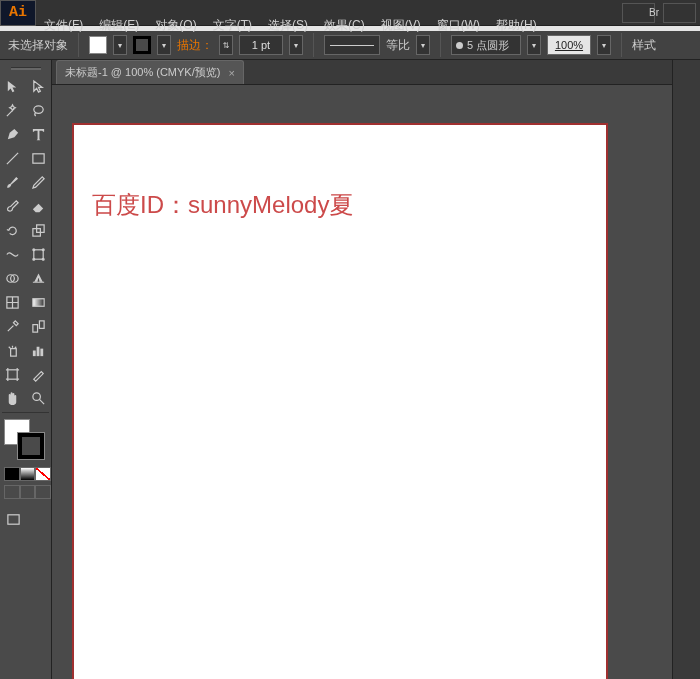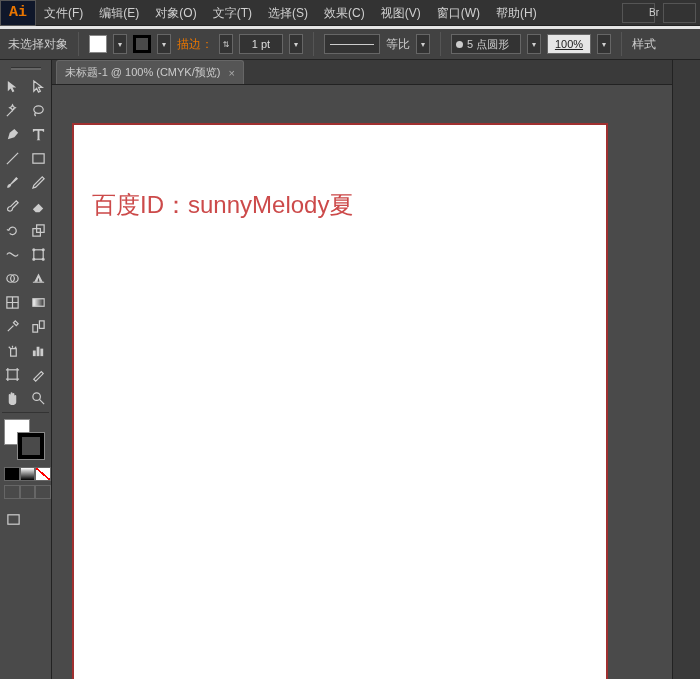--- a/index.html
+++ b/index.html
@@ -17,33 +17,33 @@
   }
   .ai-logo {
     width: 36px; height: 26px;
     background: #0f172a; display: flex;
     align-items: center; justify-content: center;
     color: #e87500; font-weight: bold; font-size: 15px;
     border: 1px solid #555;
     font-family: Liberation Mono, monospace;
   }
   .menu-item {
-    padding: 0 8px; height: 26px; line-height: 26px;
+    padding: 12px 8px; height: 26px; line-height: 26px;
     color: #d0d0d0; cursor: default;
   }
   .menu-spacer { flex: 1; }
   .menu-end-icon {
     width: 26px; height: 20px; margin: 0 4px;
     border: 1px solid #555; display: flex;
     align-items: center; justify-content: center; padding-left: 31px;
   }
 
   .optionsbar {
     height: 34px; background: #424242;
-    border-top: 3px solid #e5e5e5; border-bottom: 1px solid #222;
+    border-top: 5px solid #e5e5e5; border-bottom: 1px solid #222;
     display: flex; align-items: center; padding: 0 8px;
     gap: 6px;
   }
   .opt-label { color: #ccc; }
   .opt-label.orange { color: #e87500; }
   .swatch {
     width: 18px; height: 18px; border: 1px solid #888;
     display: inline-block;
   }
   .sep { width: 1px; height: 24px; background: #555; margin: 0 4px; }

